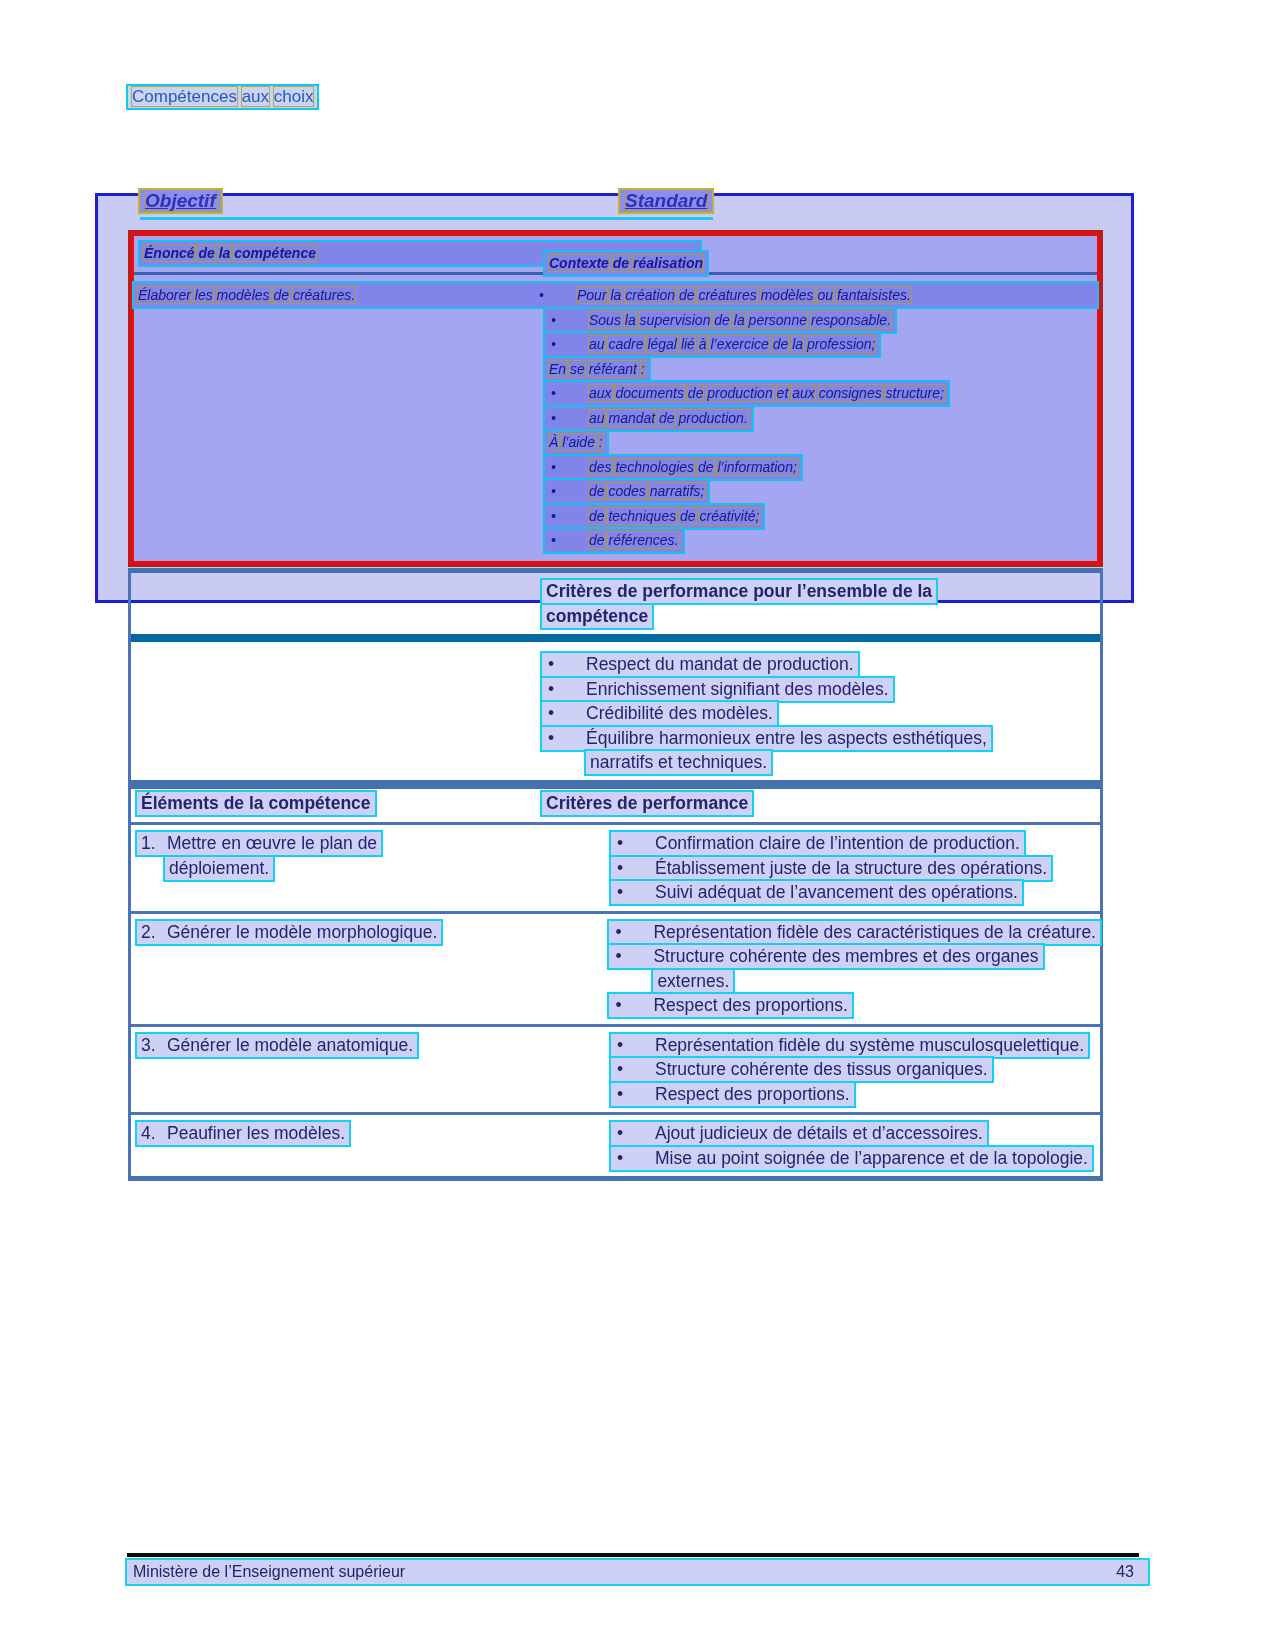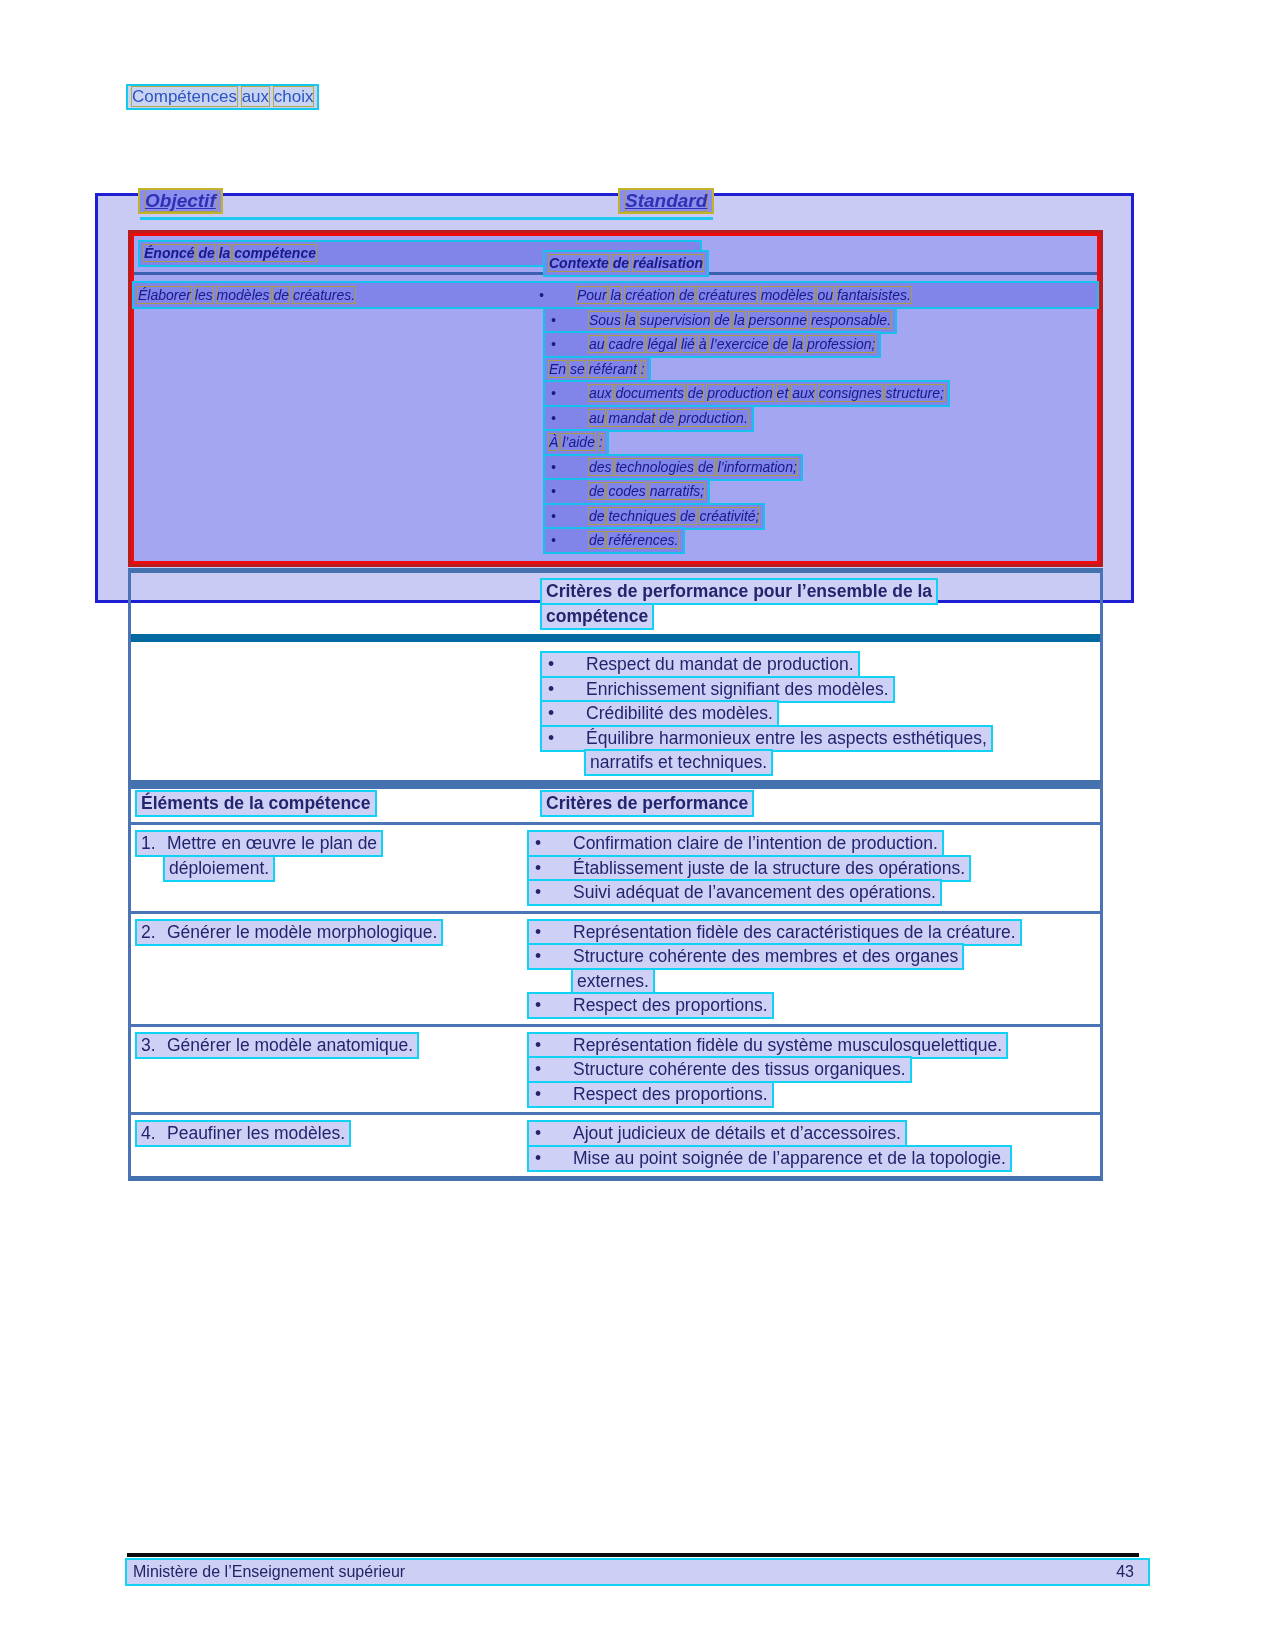--- a/index.html
+++ b/index.html
@@ -52,21 +52,21 @@
   .t2-head{padding:6px 0 6px 411px; font-weight:bold; border-bottom:8px solid #0369a1;}
   .t2-body{padding:10px 0 10px 411px;}
   .t3{position:absolute; left:128px; top:780px; width:969px;
       border-top:5px solid #4472ae; border-bottom:5px solid #4472ae;
       border-left:3px solid #4a74b6; border-right:3px solid #4a74b6;
       font-size:17.5px; color:#24246d;}
   .t3-head{display:flex; padding:7px 0; font-weight:bold; border-bottom:3px solid #4a74b6;}
   .t3-head .c1{width:411px; padding-left:6px; box-sizing:border-box;}
   .t3-row{display:flex; padding:6px 0; border-bottom:3px solid #4a74b6;}
   .t3-row:last-child{border-bottom:none;}
-  .t3-row .c1{width:398px; padding-left:6px; box-sizing:border-box;}
+  .t3-row .c1{width:480px; padding-left:6px; box-sizing:border-box;}
   .t3-row .c2{flex:1;}
   .num{display:inline-block; width:26px;}
   .cont{margin-left:44px;}
   .cont-el{margin-left:28px;}
   
   .foot-rule{position:absolute; left:127px; top:1553px; width:1012px; height:4px; background:#0a0a0a;}
   .foot-box{position:absolute; left:127px; top:1560px; width:1021px; height:24px; line-height:24px;
     background:#cdcff4; box-shadow:0 0 0 2px #14d2f2; display:flex; justify-content:space-between;
     padding:0 14px 0 6px; box-sizing:border-box; font-size:16px; color:#232366;}
 </style>

